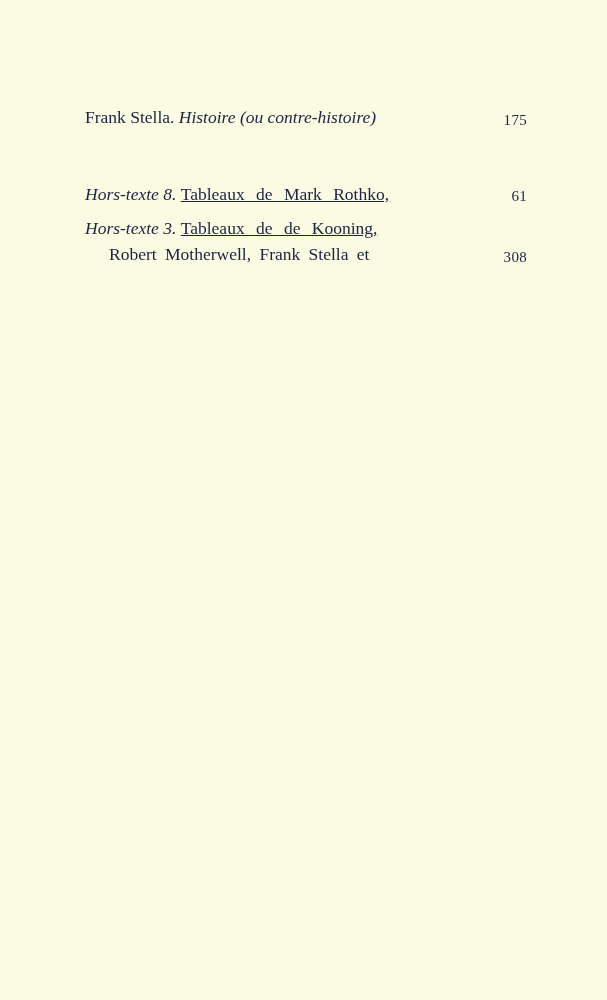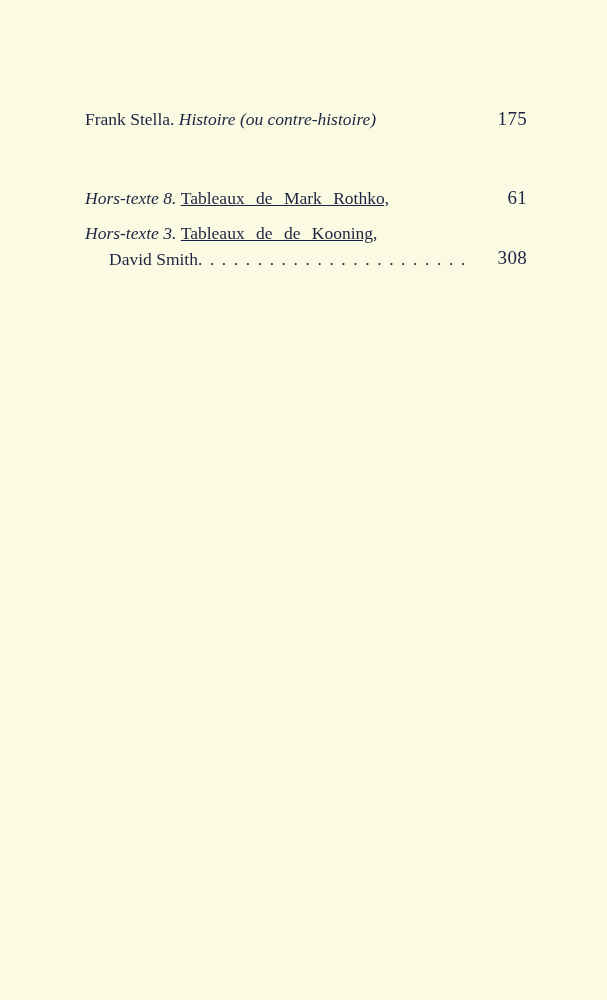--- a/index.html
+++ b/index.html
@@ -42,21 +42,21 @@
     padding-right: 8px;
   }
   .entry-text .wrap-indent {
     display: block;
     padding-left: 24px;
   }
   .entry-page {
     flex: 0 0 auto;
     width: 40px;
     text-align: right;
-    font-size: 19px;
+    font-size: 15px;
     letter-spacing: 0.3px;
   }
   .it {
     font-style: italic;
   }
   .leader {
     letter-spacing: 1.6px;
   }
   .spaced {
     word-spacing: 1.5px;
@@ -92,21 +92,19 @@
         <span class="wider">Tableaux de Mark Rothko,</span>
       </div>
       <div class="entry-page">61</div>
     </div>
 
 
     <div class="entry">
       <div class="entry-text">
         <span class="it">Hors-texte 3.</span>
         <span class="wider">Tableaux de de Kooning,</span>
-        <span class="wrap-indent">
-          <span>David Smith</span><span class="leader">. . . . . . . . . . . . . . . . . . . . . . .</span>
-        </span>
+        <span class="wrap-indent wide">Robert Motherwell, Frank Stella et</span>
       </div>
       <div class="entry-page">308</div>
     </div>
 
   </div>
 </div>
 
 </body></html>

